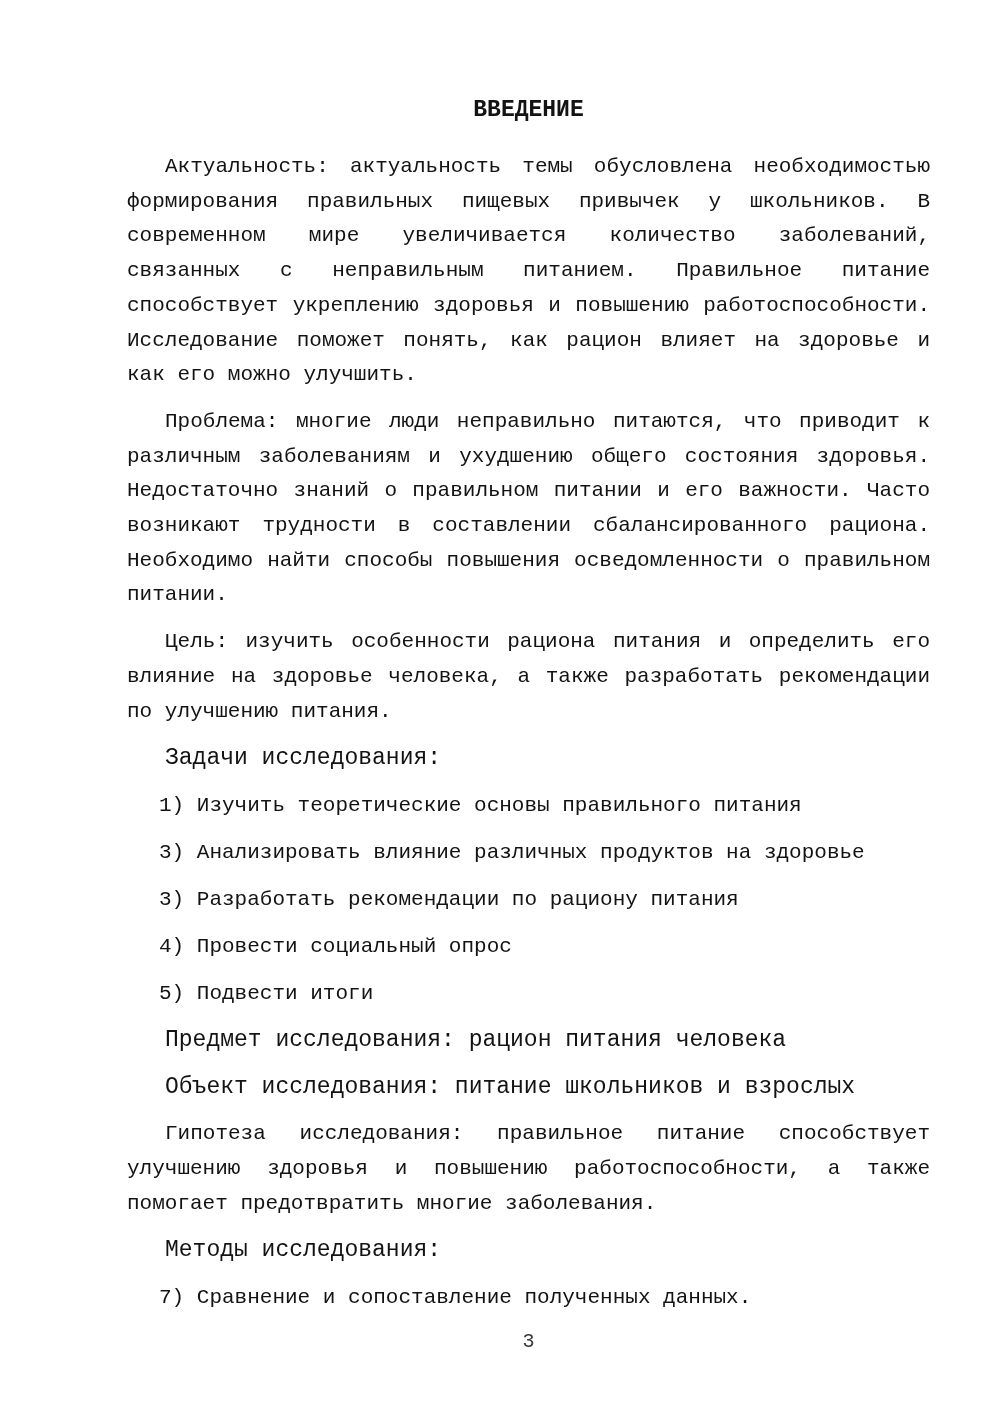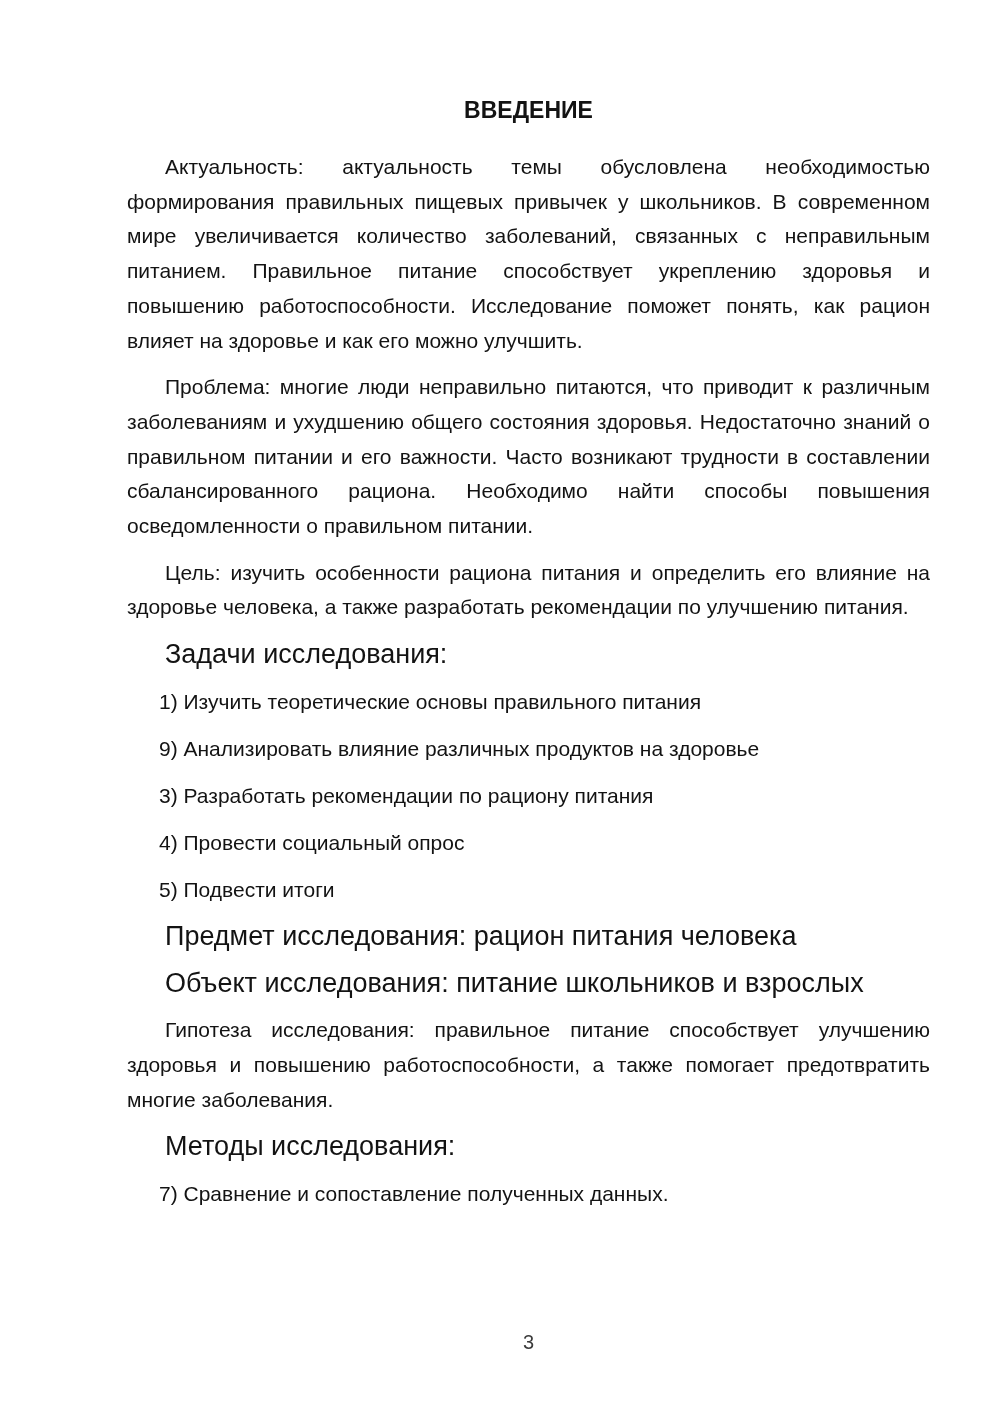--- a/index.html
+++ b/index.html
@@ -6,21 +6,21 @@
     margin: 0;
     padding: 0;
     background: #ffffff;
   }
   .page {
     position: relative;
     width: 1000px;
     height: 1414px;
     background: #ffffff;
     color: #131313;
-    font-family: Liberation Sans, sans-serif;
+    font-family: Liberation Mono, monospace;
     overflow: hidden;
   }
   .content {
     position: absolute;
     left: 127px;
     top: 97px;
     width: 803px;
   }
   .doc-title {
     text-align: center;
@@ -30,21 +30,21 @@
     margin: 0 0 26px 0;
   }
   .para {
     font-size: 21px;
     line-height: 34.7px;
     text-align: justify;
     text-indent: 38px;
     margin: 0 0 12px 0;
   }
   .single-line {
-    font-size: 27px;
+    font-size: 23px;
     line-height: 35px;
     text-indent: 38px;
     margin: 0 0 12px 0;
     text-align: left;
   }
   .list {
     margin: 12px;
     padding: 0;
   }
   .list-item {
@@ -76,21 +76,21 @@
     <p class="para">Актуальность: актуальность темы обусловлена необходимостью формирования правильных пищевых привычек у школьников. В современном мире увеличивается количество заболеваний, связанных с неправильным питанием. Правильное питание способствует укреплению здоровья и повышению работоспособности. Исследование поможет понять, как рацион влияет на здоровье и как его можно улучшить.</p>
 
     <p class="para">Проблема: многие люди неправильно питаются, что приводит к различным заболеваниям и ухудшению общего состояния здоровья. Недостаточно знаний о правильном питании и его важности. Часто возникают трудности в составлении сбалансированного рациона. Необходимо найти способы повышения осведомленности о правильном питании.</p>
 
     <p class="para">Цель: изучить особенности рациона питания и определить его влияние на здоровье человека, а также разработать рекомендации по улучшению питания.</p>
 
     <p class="single-line">Задачи исследования:</p>
 
     <div class="list">
       <div class="list-item">1) Изучить теоретические основы правильного питания</div>
-      <div class="list-item">9) Анализировать влияние различных продуктов на здоровье</div>
+      <div class="list-item">3) Анализировать влияние различных продуктов на здоровье</div>
       <div class="list-item">3) Разработать рекомендации по рациону питания</div>
       <div class="list-item">4) Провести социальный опрос</div>
       <div class="list-item">5) Подвести итоги</div>
     </div>
 
     <p class="single-line">Предмет исследования: рацион питания человека</p>
 
     <p class="single-line">Объект исследования: питание школьников и взрослых</p>
 
     <p class="para">Гипотеза исследования: правильное питание способствует улучшению здоровья и повышению работоспособности, а также помогает предотвратить многие заболевания.</p>

